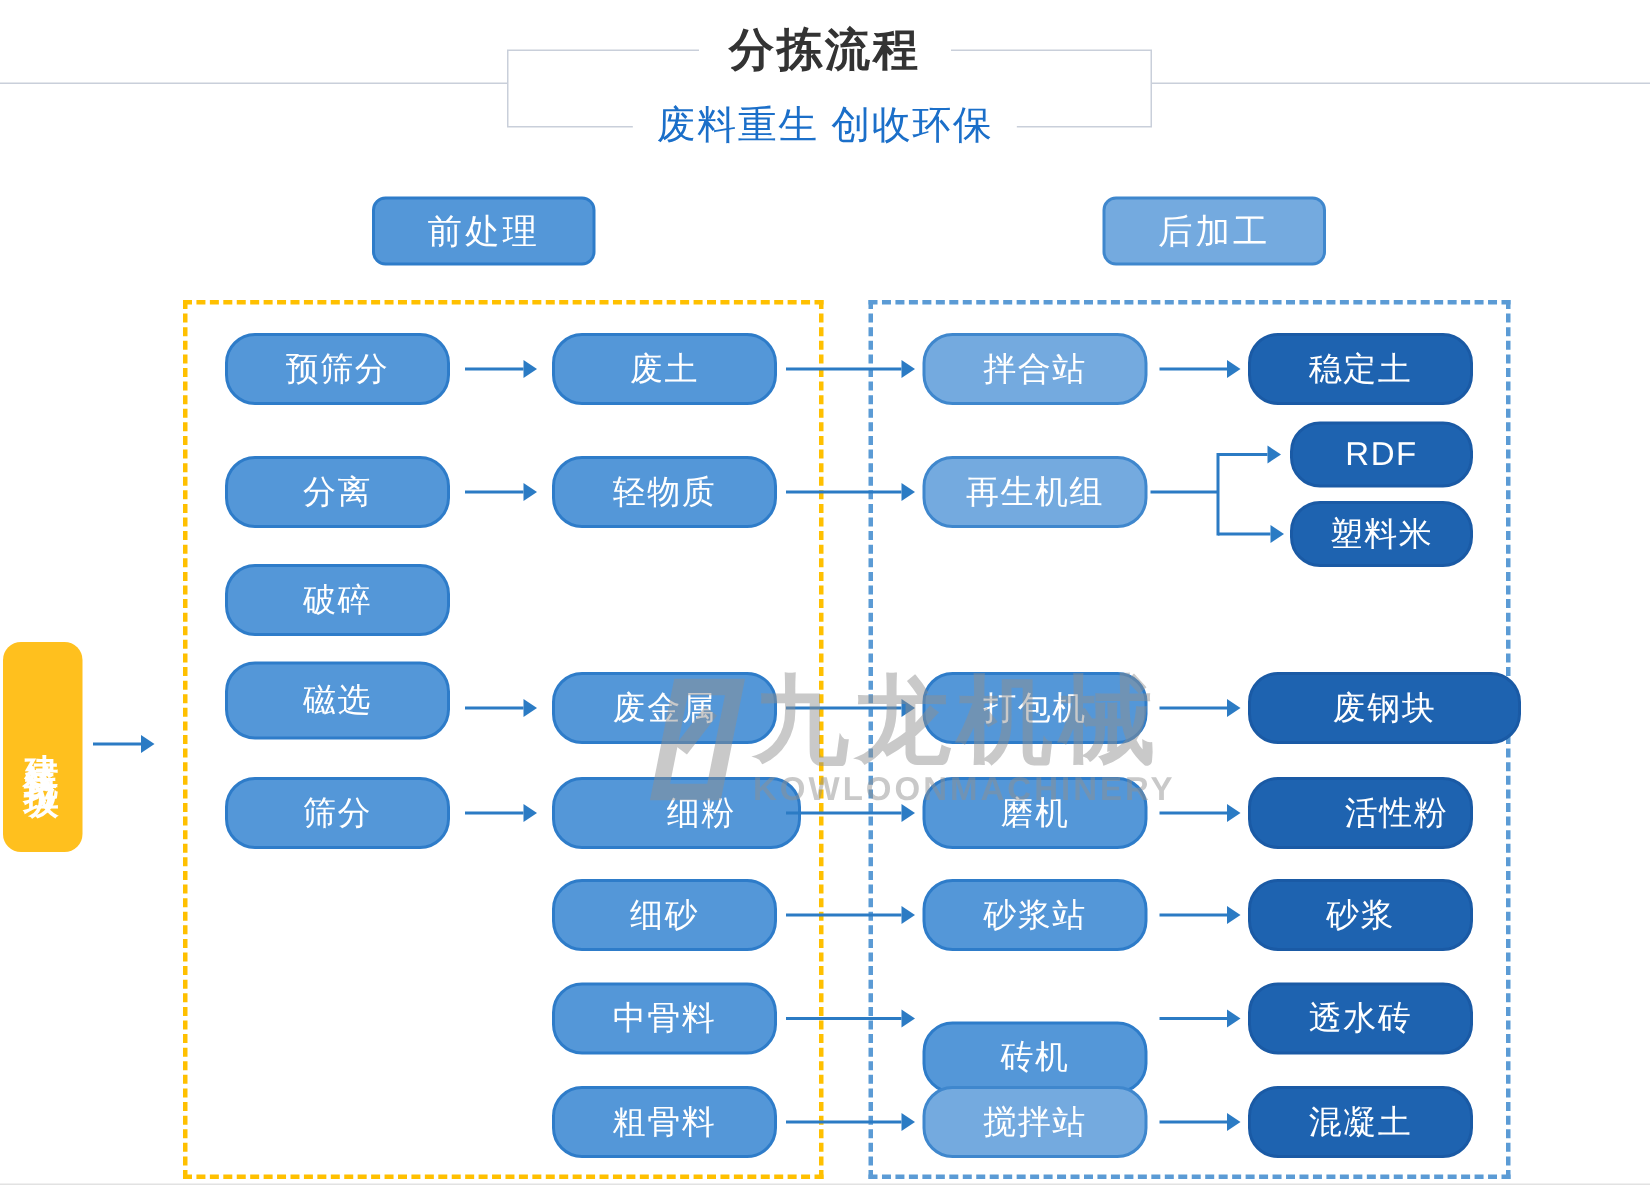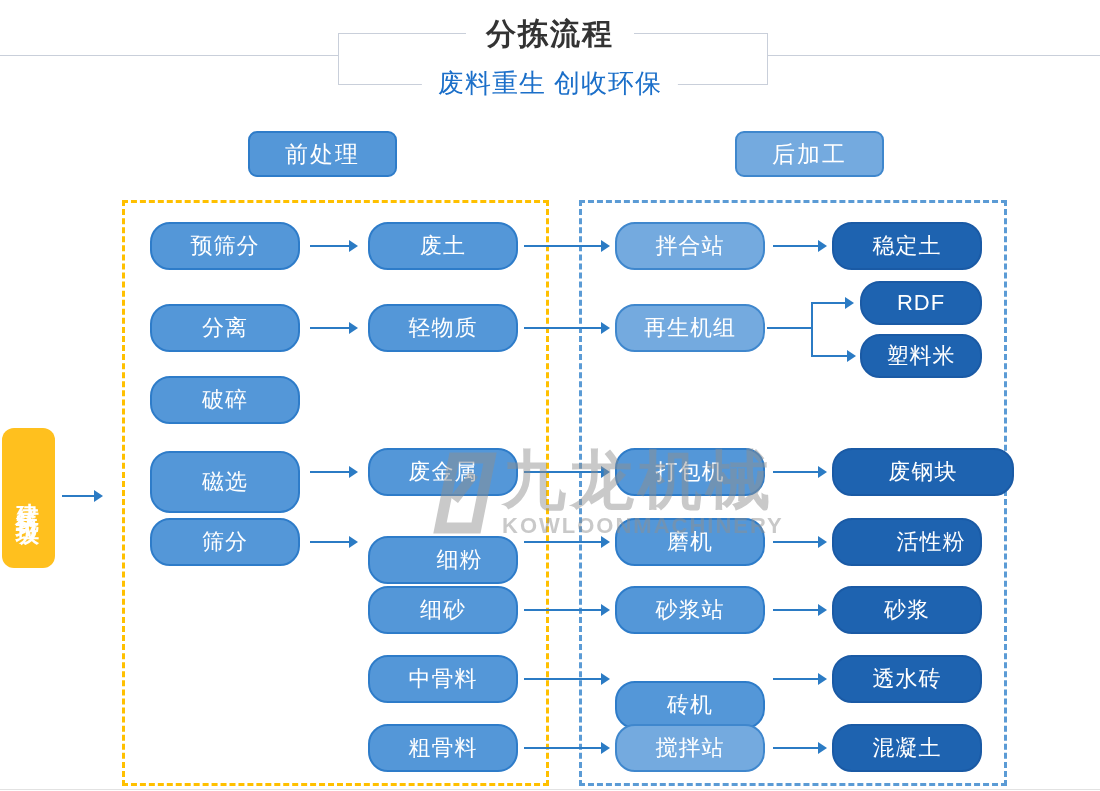--- a/index.html
+++ b/index.html
@@ -75,26 +75,26 @@
 
   <div class="container-dashed container-pre"></div>
   <div class="container-dashed container-post"></div>
 
   <div class="source-box">建筑垃圾</div>
 
   <div id="diagram-layer">
       <div class="node medium" style="left: 150px; top: 222px; width: 150px; height: 48px;">预筛分</div>
       <div class="node medium" style="left: 150px; top: 304px; width: 150px; height: 48px;">分离</div>
       <div class="node medium" style="left: 150px; top: 376px; width: 150px; height: 48px;">破碎</div>
-      <div class="node medium" style="left: 150px; top: 451px; width: 150px; height: 62px;">磁选</div>
+      <div class="node medium" style="left: 150px; top: 441px; width: 150px; height: 52px;">磁选</div>
       <div class="node medium" style="left: 150px; top: 518px; width: 150px; height: 48px;">筛分</div>
       <div class="node medium" style="left: 368px; top: 222px; width: 150px; height: 48px;">废土</div>
       <div class="node medium" style="left: 368px; top: 304px; width: 150px; height: 48px;">轻物质</div>
       <div class="node medium" style="left: 368px; top: 448px; width: 150px; height: 48px;">废金属</div>
-      <div class="node medium" style="left: 368px; top: 536px; width: 150px; height: 48px; padding-left: 33px;">细粉</div>
+      <div class="node medium" style="left: 368px; top: 518px; width: 166px; height: 48px; padding-left: 33px;">细粉</div>
       <div class="node medium" style="left: 368px; top: 586px; width: 150px; height: 48px;">细砂</div>
       <div class="node medium" style="left: 368px; top: 655px; width: 150px; height: 48px;">中骨料</div>
       <div class="node medium" style="left: 368px; top: 724px; width: 150px; height: 48px;">粗骨料</div>
       <div class="node light" style="left: 615px; top: 222px; width: 150px; height: 48px;">拌合站</div>
       <div class="node light" style="left: 615px; top: 304px; width: 150px; height: 48px;">再生机组</div>
       <div class="node medium" style="left: 615px; top: 448px; width: 150px; height: 48px;">打包机</div>
       <div class="node medium" style="left: 615px; top: 518px; width: 150px; height: 48px;">磨机</div>
       <div class="node medium" style="left: 615px; top: 586px; width: 150px; height: 48px;">砂浆站</div>
       <div class="node medium" style="left: 615px; top: 681px; width: 150px; height: 48px;">砖机</div>
       <div class="node light" style="left: 615px; top: 724px; width: 150px; height: 48px;">搅拌站</div>

